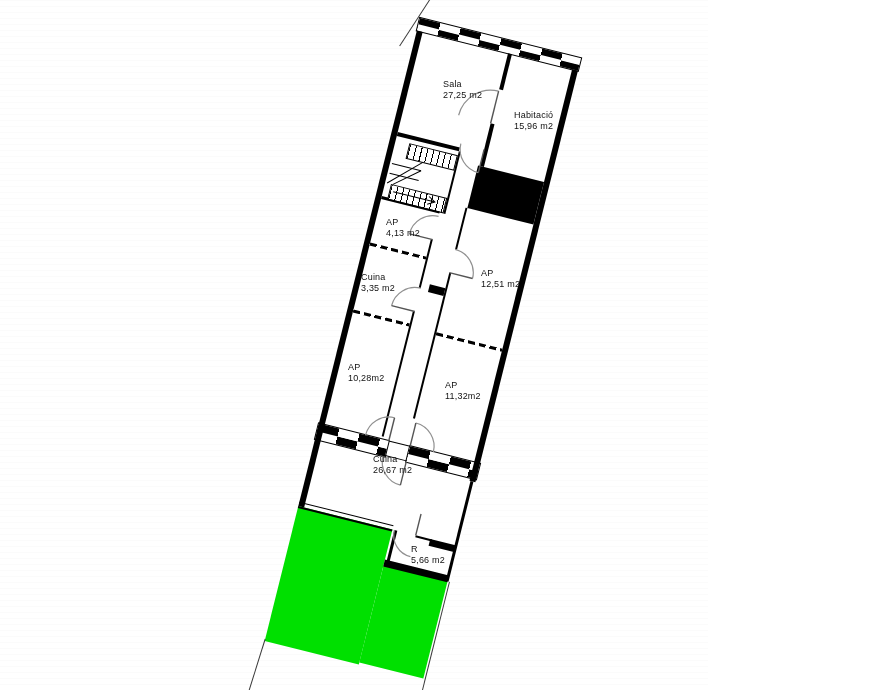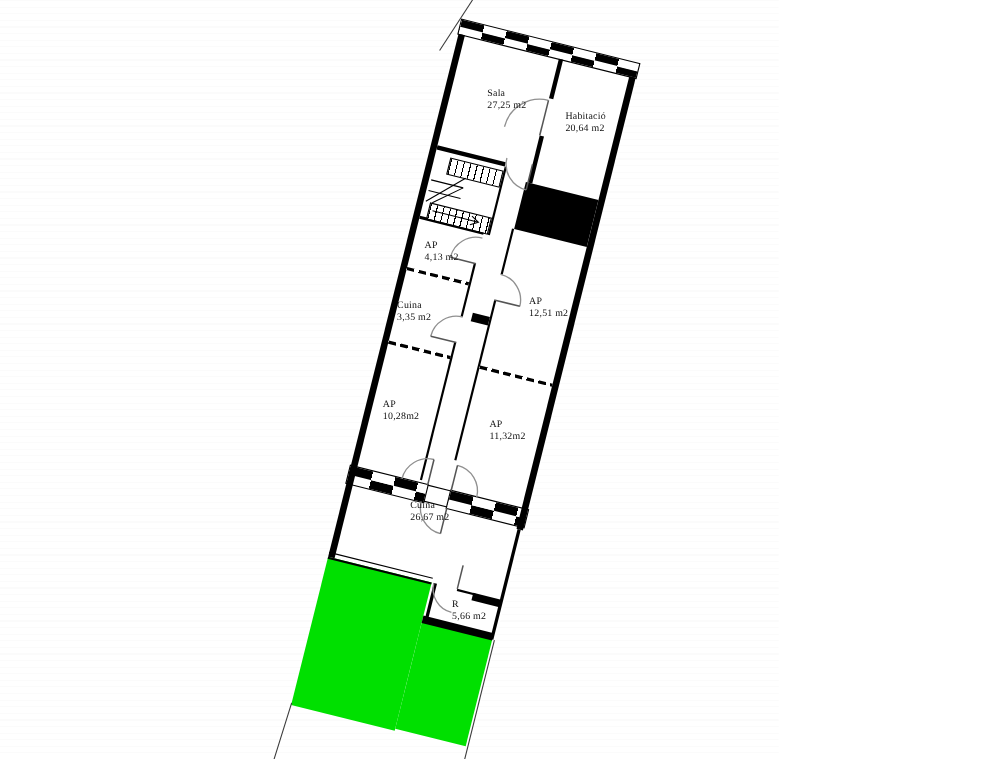--- a/index.html
+++ b/index.html
@@ -1,19 +1,19 @@
 <!DOCTYPE html>
 <html><head>
 <meta charset="utf-8">
 <style>
   html,body{margin:0;padding:0;background:#fff;}
   .stage{
     position:relative;width:708px;height:690px;overflow:hidden;
     background:#fff;
-    font-family:Liberation Serif, serif;
+    font-family:Liberation Sans, sans-serif;
   }
   
   .stage::before{
     content:"";position:absolute;inset:0;
     background:repeating-linear-gradient(0deg,rgba(0,0,0,0) 0 5px,rgba(0,0,0,0.015) 5px 6px);
     pointer-events:none;
   }
   .rot{
     position:absolute;left:420px;top:18px;width:166px;height:645px;
     transform:rotate(14deg);transform-origin:0 0;
@@ -140,23 +140,23 @@
         <path d="M121,481 L121,503"></path>
       </g>
     </svg>
   </div>
 
   <div class="labels">
     <div class="room-label" style="left:443px;top:79px;">
       <div>Sala</div>
       <div>27,25 m2</div>
     </div>
-    <div class="room-label" style="left:514px;top:100px;">
+    <div class="room-label" style="left:514px;top:110px;">
       <div>Habitació</div>
-      <div>20,64 m2</div>
+      <div>15,96 m2</div>
     </div>
     <div class="room-label" style="left:386px;top:217px;">
       <div>AP</div>
       <div>4,13 m2</div>
     </div>
     <div class="room-label" style="left:361px;top:272px;">
       <div>Cuina</div>
       <div>3,35 m2</div>
     </div>
     <div class="room-label" style="left:481px;top:268px;">

